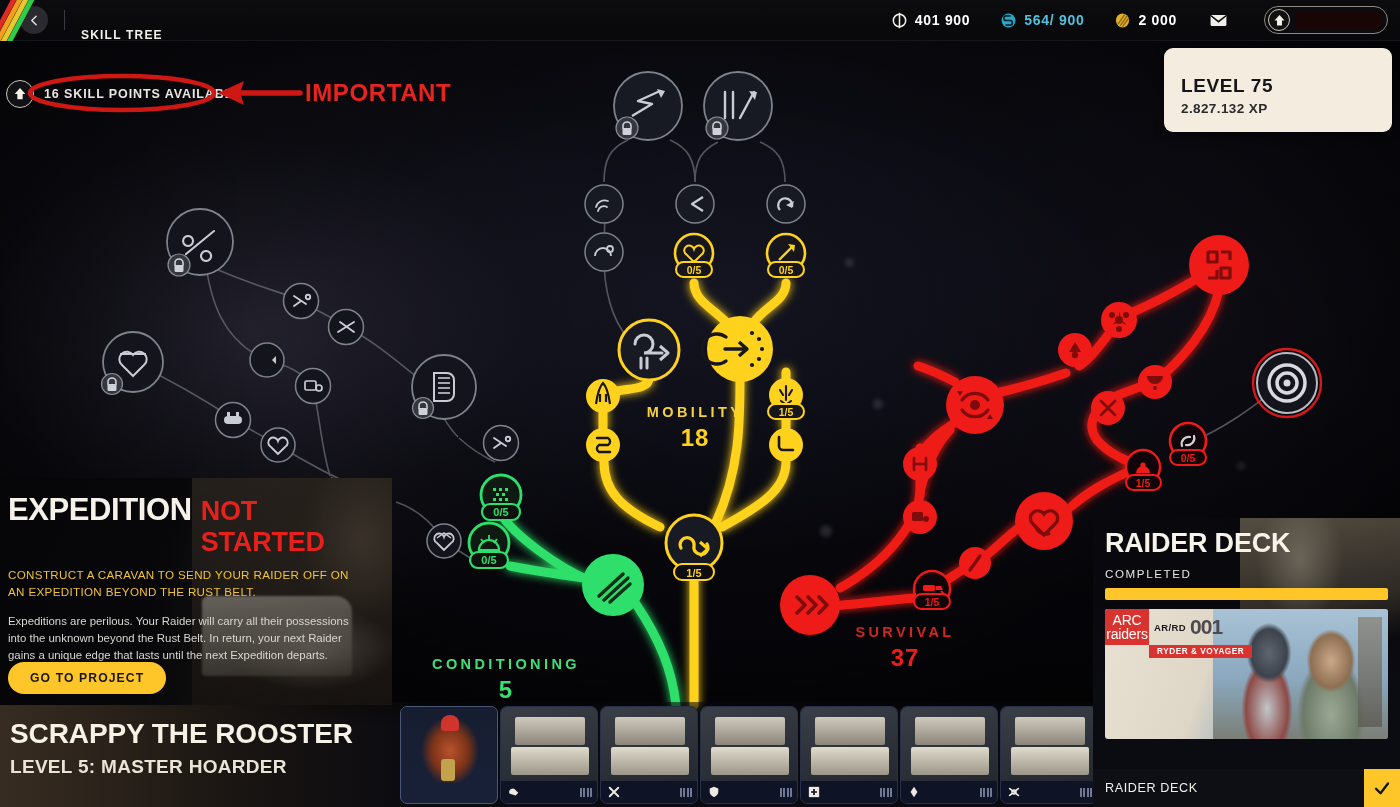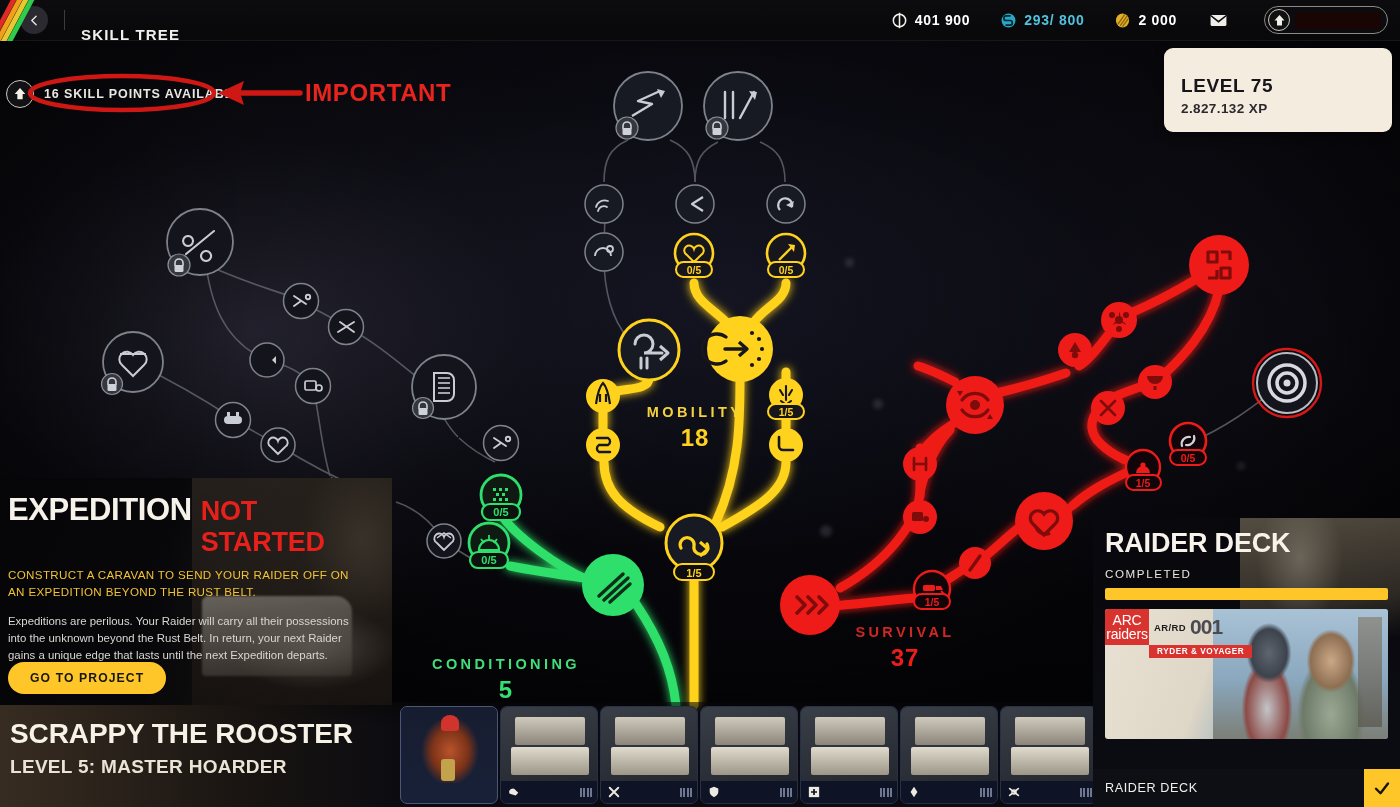--- a/index.html
+++ b/index.html
@@ -36,21 +36,21 @@
   }
   #corner-stripes{ position:absolute; left:0; top:0; width:40px; height:41px; overflow:hidden; }
   #corner-stripes i{ position:absolute; display:block; width:5px; height:78px; transform:rotate(28deg); top:-22px; }
   #back-btn{
     margin-left:20px; width:28px; height:28px; border-radius:50%;
     background:#2a2a30; display:flex; align-items:center; justify-content:center;
     cursor:pointer; flex:0 0 auto;
   }
   #back-btn svg{ width:13px; height:13px; }
   .vdiv{ width:1px; height:20px; background:#3a3a42; margin:0 16px; }
-  #page-title{ font-size:15px; font-weight:bold; letter-spacing:1.2px; color:#f2f0ea;margin-top:29px; }
+  #page-title{ font-size:12px; font-weight:bold; letter-spacing:1.2px; color:#f2f0ea;margin-top:29px; }
 
   #currencies{ margin-left:auto; display:flex; align-items:center; gap:30px; padding-right:12px; }
   .cur{ display:flex; align-items:center; gap:7px; font-size:14px; font-weight:bold; letter-spacing:.7px; }
   .cur .glyph{ width:17px; height:17px; display:flex; align-items:center; justify-content:center; }
   #cur-credits .val{ color:#fff; }
   #cur-energy .val{ color:#4fc2dd; }
   #cur-gold .val{ color:#fff; }
   #mail-icon{ width:19px; height:19px; display:flex; align-items:center; justify-content:center; margin-left:2px;}
   #xp-pill{
     display:flex; align-items:center; gap:5px;
@@ -690,21 +690,21 @@
       </span>
       <span class="val">401 900</span>
     </div>
     <div class="cur" id="cur-energy">
       <span class="glyph">
         <svg viewBox="0 0 22 22" width="17" height="17">
           <circle cx="11" cy="11" r="9" fill="#2aa7c6"></circle>
           <path d="M13 5 H8 a3 3 0 0 0 0 6 h5 a3 3 0 0 1 0 6 H8" fill="none" stroke="#0a2630" stroke-width="2.2" stroke-linecap="round"></path>
         </svg>
       </span>
-      <span class="val">293/ 800</span>
+      <span class="val">564/ 900</span>
     </div>
     <div class="cur" id="cur-gold">
       <span class="glyph">
         <svg viewBox="0 0 22 22" width="17" height="17">
           <ellipse cx="11" cy="11" rx="8.5" ry="9" fill="#e0ae29"></ellipse>
           <path d="M5 16 L14 3 M8 18 L17 5 M11 19 L19 8" stroke="#8a6408" stroke-width="1.6"></path>
         </svg>
       </span>
       <span class="val">2 000</span>
     </div>

